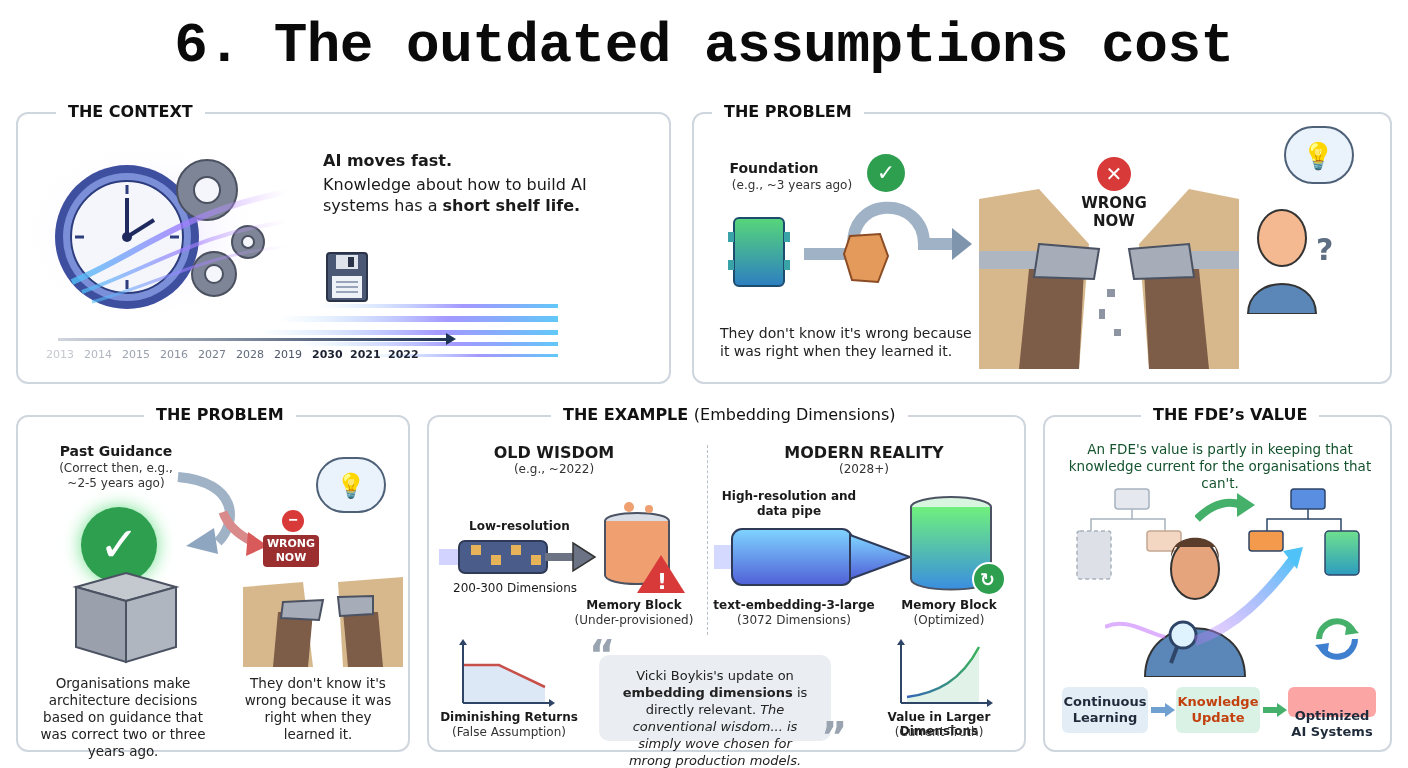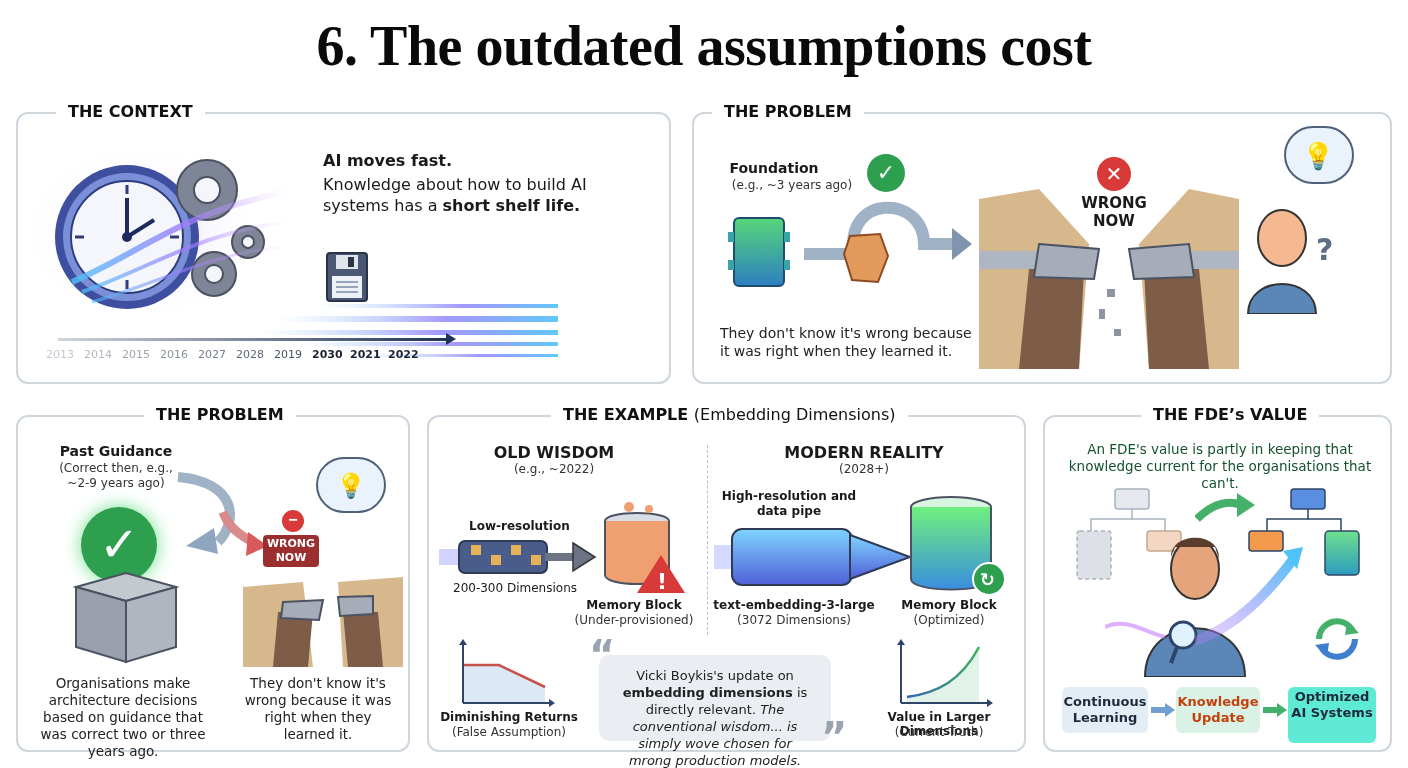--- a/index.html
+++ b/index.html
@@ -1,18 +1,18 @@
 <!DOCTYPE html>
 <html><head>
 <meta charset="utf-8">
 <style>
 *{box-sizing:border-box;margin:0;padding:0}
 html,body{width:1408px;height:768px;background:#ffffff;overflow:hidden}
 body{font-family:"Liberation Sans","DejaVu Sans",sans-serif;color:#1a1a1a;position:relative}
-.main-title{position:absolute;left:0;top:14px;width:1408px;text-align:center;font-size:56px;font-weight:700;letter-spacing:-0.5px;color:#0a0a0a;font-family:Liberation Serif, serif}
+.main-title{position:absolute;left:0;top:14px;width:1408px;text-align:center;font-size:56px;font-weight:700;letter-spacing:-0.5px;color:#0a0a0a;font-family:Liberation Mono, monospace}
 .panel{position:absolute;border:2px solid #cfd6de;border-radius:12px;background:#fff}
 .panel-title{position:absolute;top:-12px;background:#fff;padding:0 12px;font-weight:700;font-size:16px;color:#111;white-space:nowrap;font-family:"DejaVu Sans",sans-serif}
 .panel-title .light{font-weight:400}
 .abs{position:absolute}
 .txt{font-family:"DejaVu Sans",sans-serif}
 .center{text-align:center}
 .bold{font-weight:700}
 .small{font-size:12px;color:#333}
 svg{display:block}
 </style>
@@ -189,21 +189,21 @@
   </div>
 
   <div class="abs txt" style="left:26px;top:210px;width:260px;font-size:14px;line-height:18px;color:#222;">They don't know it's wrong because it was right when they learned it.</div>
 </div>
 
 <div class="panel" style="left:16px;top:415px;width:394px;height:337px;">
   <div class="panel-title" style="left:126px;">THE PROBLEM</div>
 
   <div class="abs txt bold center" style="left:28px;top:26px;width:140px;font-size:14px;">Past Guidance</div>
   <div class="abs txt center small" style="left:28px;top:44px;width:140px;">(Correct then, e.g.,</div>
-  <div class="abs txt center small" style="left:28px;top:59px;width:140px;">~2-9 years ago)</div>
+  <div class="abs txt center small" style="left:28px;top:59px;width:140px;">~2-5 years ago)</div>
 
   <div class="abs" style="left:150px;top:55px;">
     <svg width="110" height="90" viewBox="0 0 110 90">
       <path d="M10 5 C 70 10, 70 50, 50 70" stroke="#9fb2c6" stroke-width="10" fill="none"></path>
       <polygon points="18,74 46,56 50,82" fill="#8ea6bf"></polygon>
       <path d="M55 40 C 60 55, 75 65, 85 70" stroke="#d98a8a" stroke-width="9" fill="none"></path>
       <polygon points="80,60 100,74 78,84" fill="#d85a5a"></polygon>
     </svg>
   </div>
 
@@ -428,17 +428,17 @@
   <div class="abs txt bold center" style="left:131px;top:270px;width:84px;height:46px;background:#daf1e6;border-radius:6px;font-size:13px;line-height:16px;padding-top:7px;color:#c2410c;">
     <div>Knowledge</div>
     <div>Update</div>
   </div>
   <div class="abs" style="left:218px;top:286px;">
     <svg width="24" height="14" viewBox="0 0 24 14">
         <rect x="0" y="4" width="14" height="6" fill="#45b06a"></rect>
         <polygon points="14,0 24,7 14,14" fill="#45b06a"></polygon>
       </svg>
   </div>
-  <div class="abs txt bold center" style="left:243px;top:270px;width:88px;height:56px;background:#5eead4;border-radius:6px;font-size:13px;line-height:16px;padding-top:2px;color:#1f2a3a;">
+  <div class="abs txt bold center" style="left:243px;top:270px;width:88px;height:30px;background:#fca5a5;border-radius:6px;font-size:13px;line-height:16px;padding-top:21px;color:#1f2a3a;">
     <div>Optimized</div>
     <div>AI Systems</div>
   </div>
 </div>
 
 </body></html>

